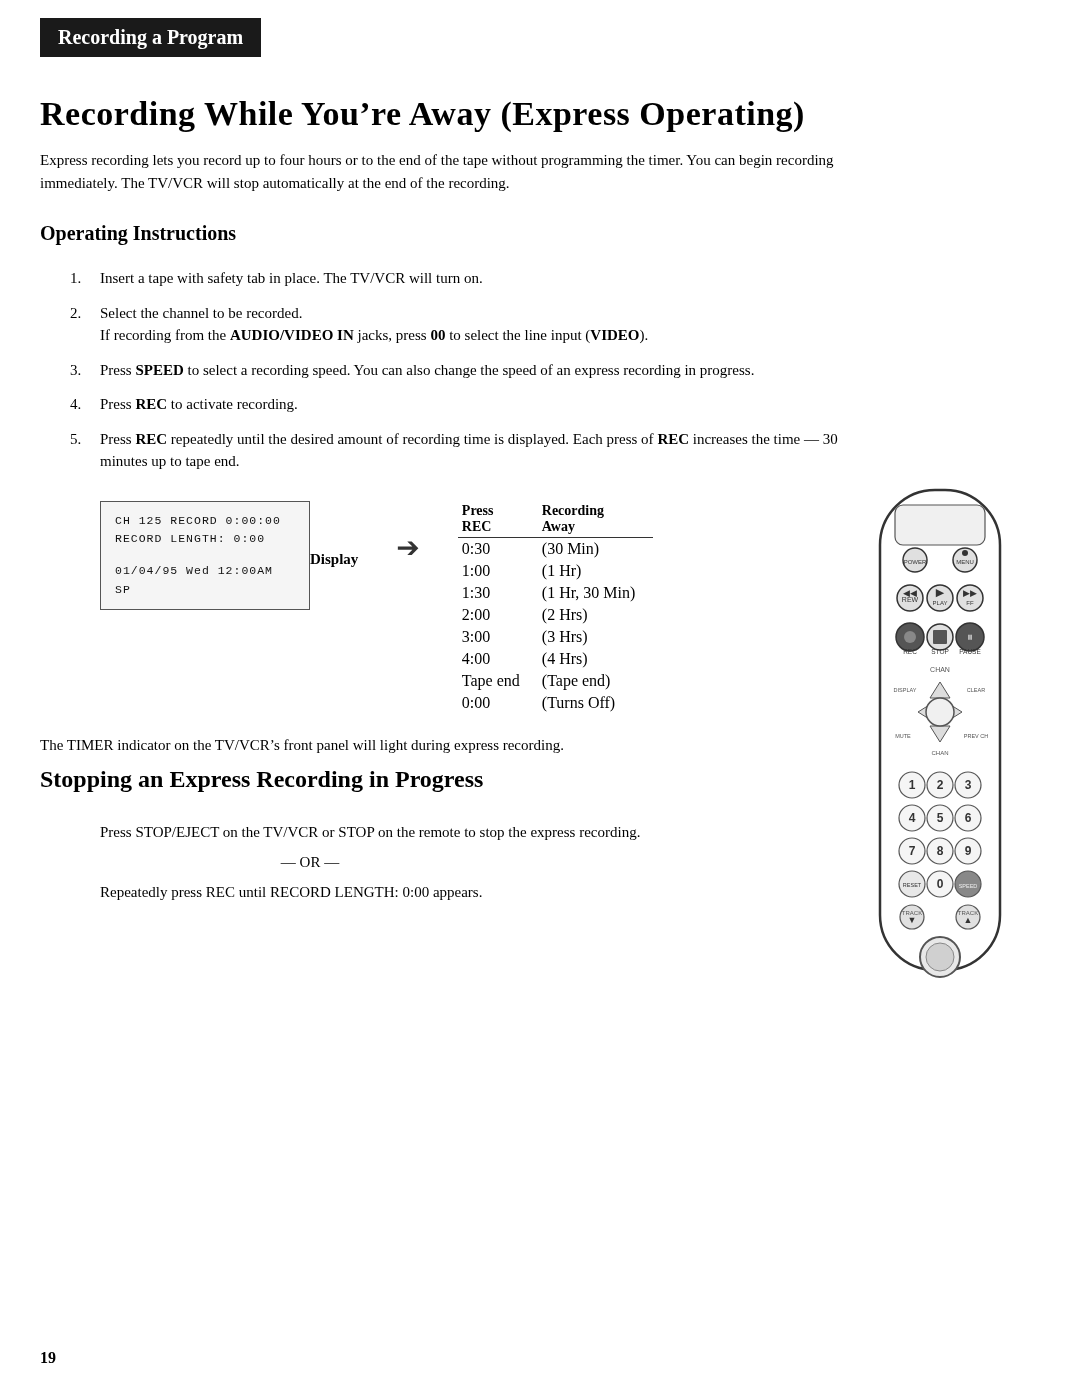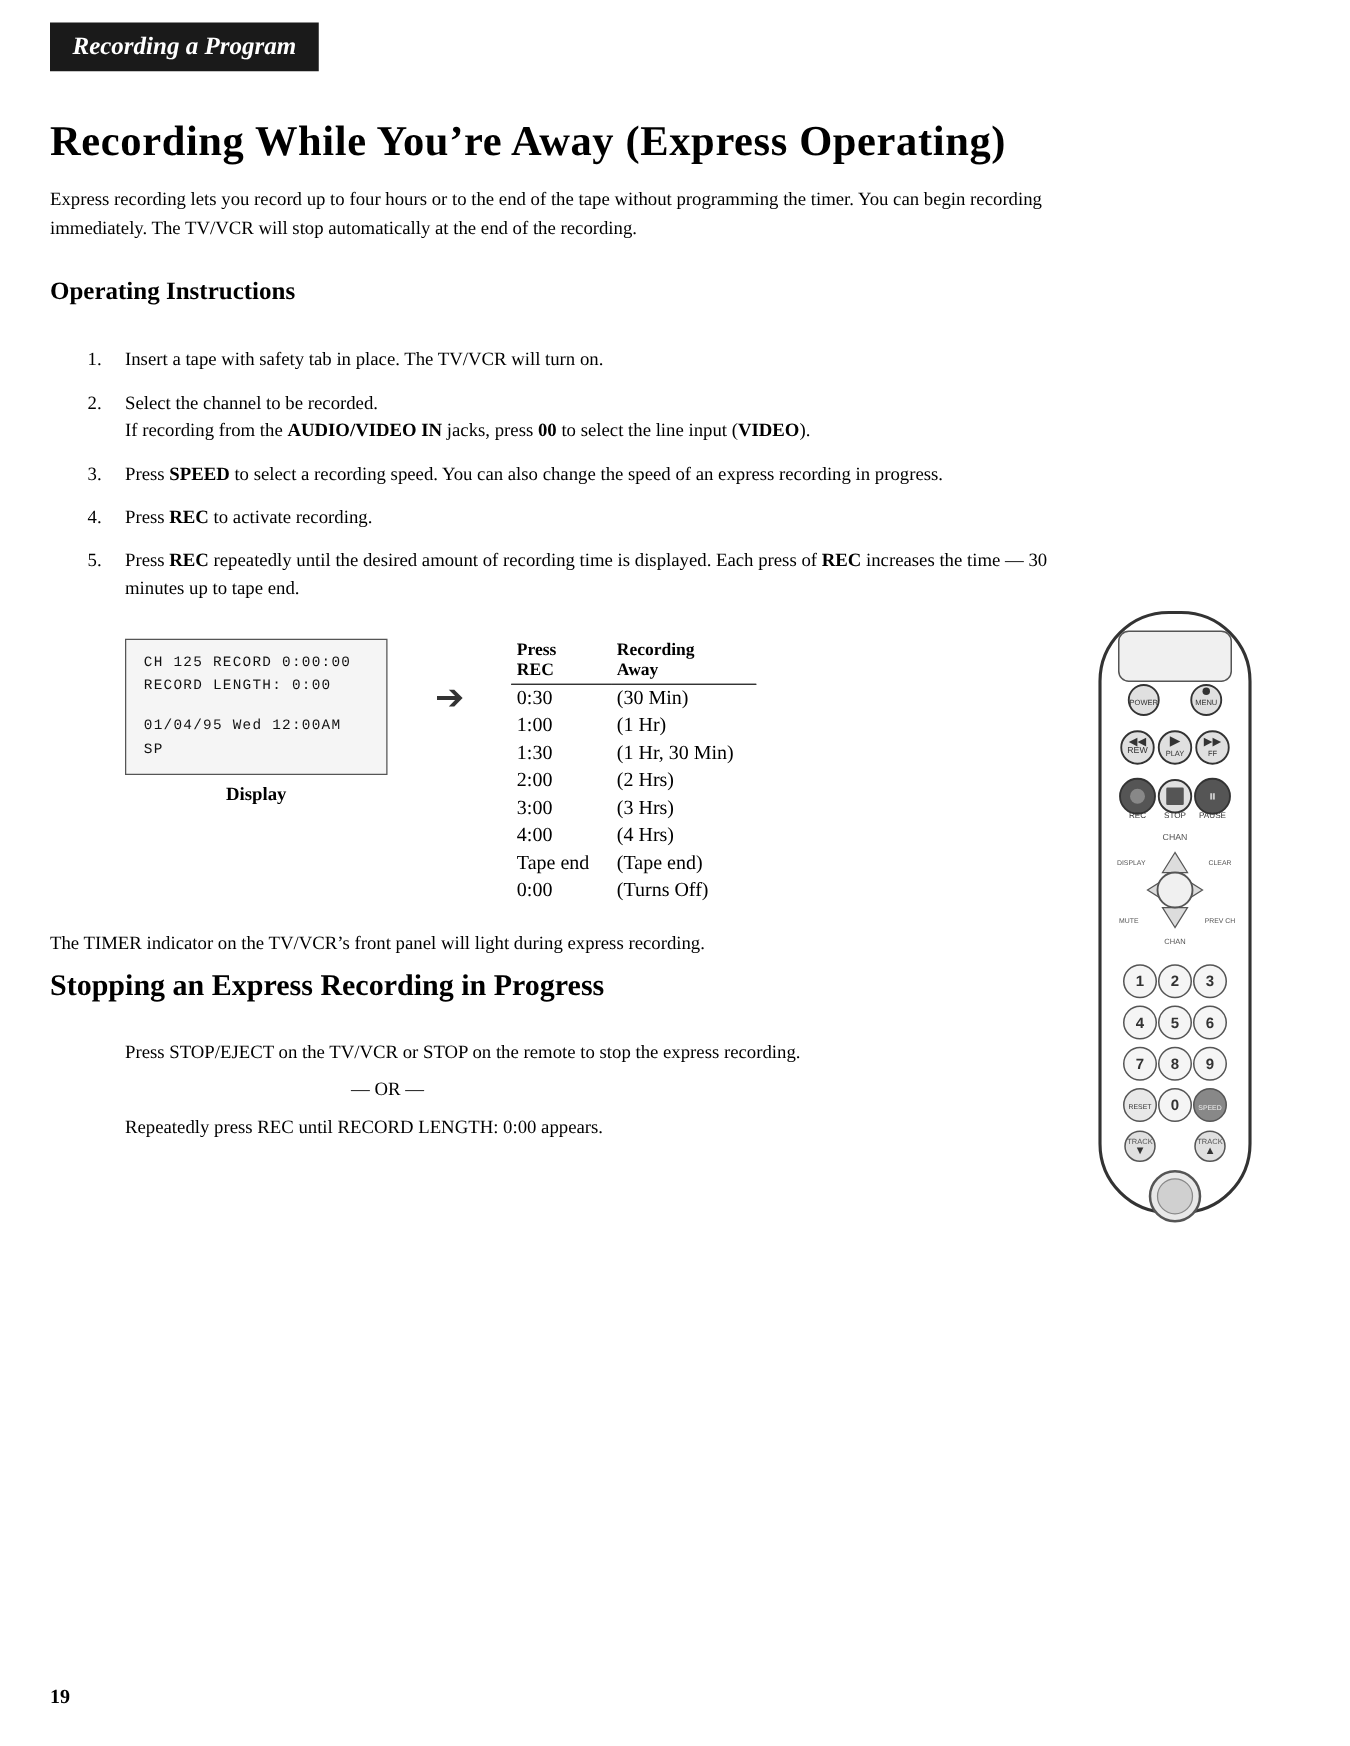--- a/index.html
+++ b/index.html
@@ -14,21 +14,20 @@
 
     
     .header-bar {
       background: #1a1a1a;
       display: inline-block;
       padding: 8px 18px;
       margin: 18px 0 0 40px;
     }
     .header-bar span {
       color: #ffffff;
-      font-style: italic;
       font-weight: bold;
       font-size: 20px;
     }
 
     
     .main-content {
       padding: 20px 40px 40px 40px;
       max-width: 900px;
     }
 
@@ -41,21 +40,21 @@
 
     .intro-text {
       font-size: 15px;
       line-height: 1.5;
       margin-bottom: 28px;
     }
 
     h2 {
       font-size: 20px;
       font-weight: bold;
-      margin-bottom: 32px;
+      margin-bottom: 22px;
     }
 
     .instructions-list {
       list-style: none;
       counter-reset: step-counter;
       margin-left: 60px;
       font-size: 15px;
     }
     .instructions-list li {
       counter-increment: step-counter;
@@ -74,21 +73,21 @@
     
     .display-table-area {
       display: flex;
       align-items: flex-start;
       margin: 28px 0 0 60px;
       gap: 30px;
     }
 
     .display-box-wrapper {
       display: flex;
-      flex-direction: column;
+      flex-direction: row;
       align-items: center;
     }
 
     .display-screen {
       border: 1.5px solid #555;
       background: #f5f5f5;
       padding: 10px 14px;
       font-family: 'Courier New', monospace;
       font-size: 12px;
       line-height: 1.6;

